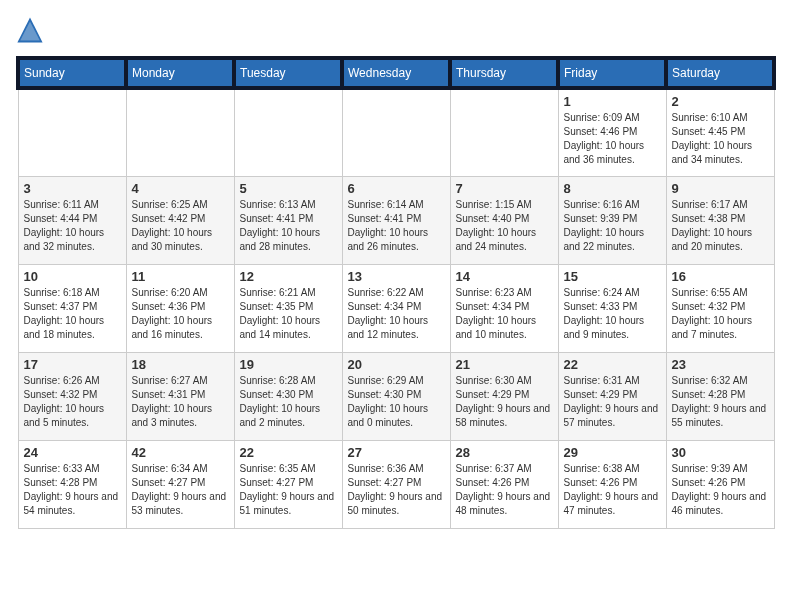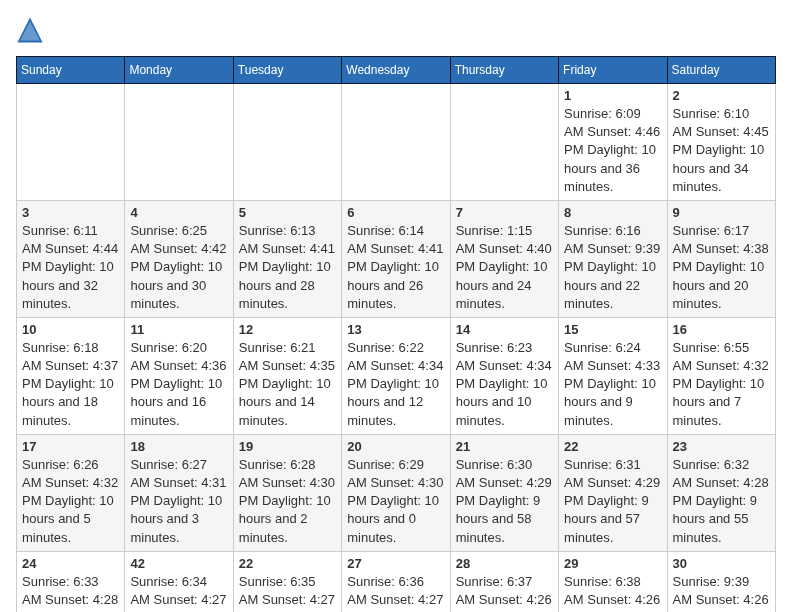--- a/index.html
+++ b/index.html
@@ -57,21 +57,21 @@
       border-collapse: collapse;
       font-size: 11px;
     }
     .calendar th {
       background: #2a6db5;
       color: #fff;
       padding: 6px 4px;
       text-align: left;
       font-size: 12px;
       font-weight: normal;
-      border: 1px solid #0f172a;
+      border: 4px solid #0f172a;
     }
     .calendar td {
       border: 1px solid #ccc;
       vertical-align: top;
       padding: 4px 5px;
       width: 108px;
       height: 88px;
       background: #fff;
     }
     .calendar tr:nth-child(even) td {
@@ -79,21 +79,21 @@
     }
     .day-number {
       font-size: 13px;
       font-weight: bold;
       color: #333;
       display: block;
       margin-bottom: 2px;
     }
     .day-info {
       color: #333;
-      font-size: 13px;
+      font-size: 10px;
       line-height: 1.4;
     }
     .empty {
       background: #fff !important;
     }
   </style>
 </head>
 <body>
 
 <div class="header">

